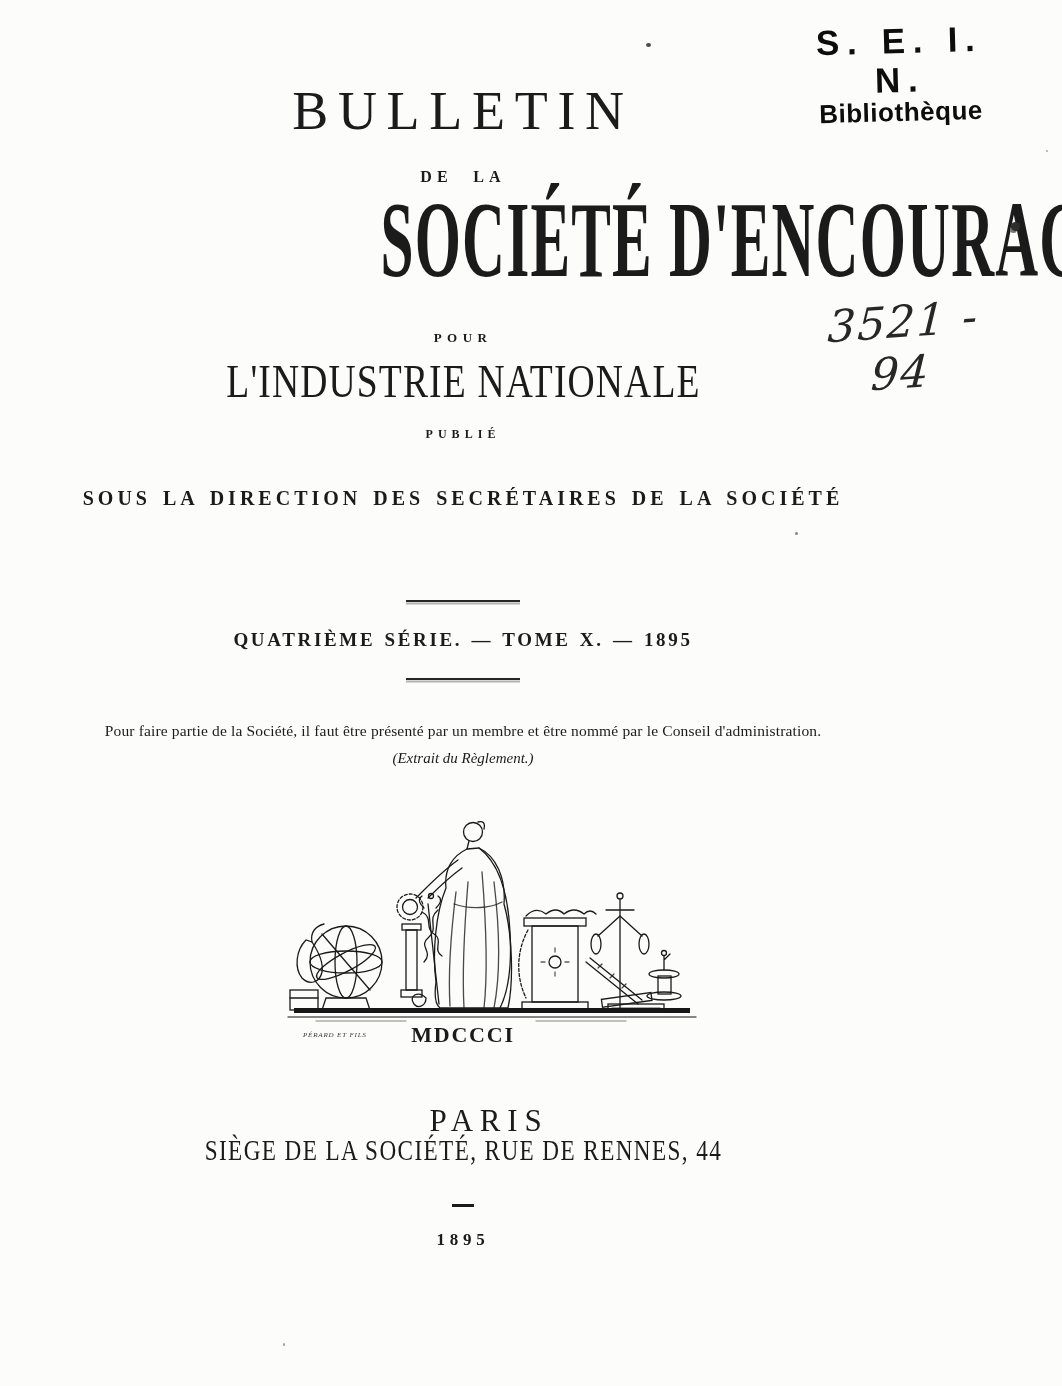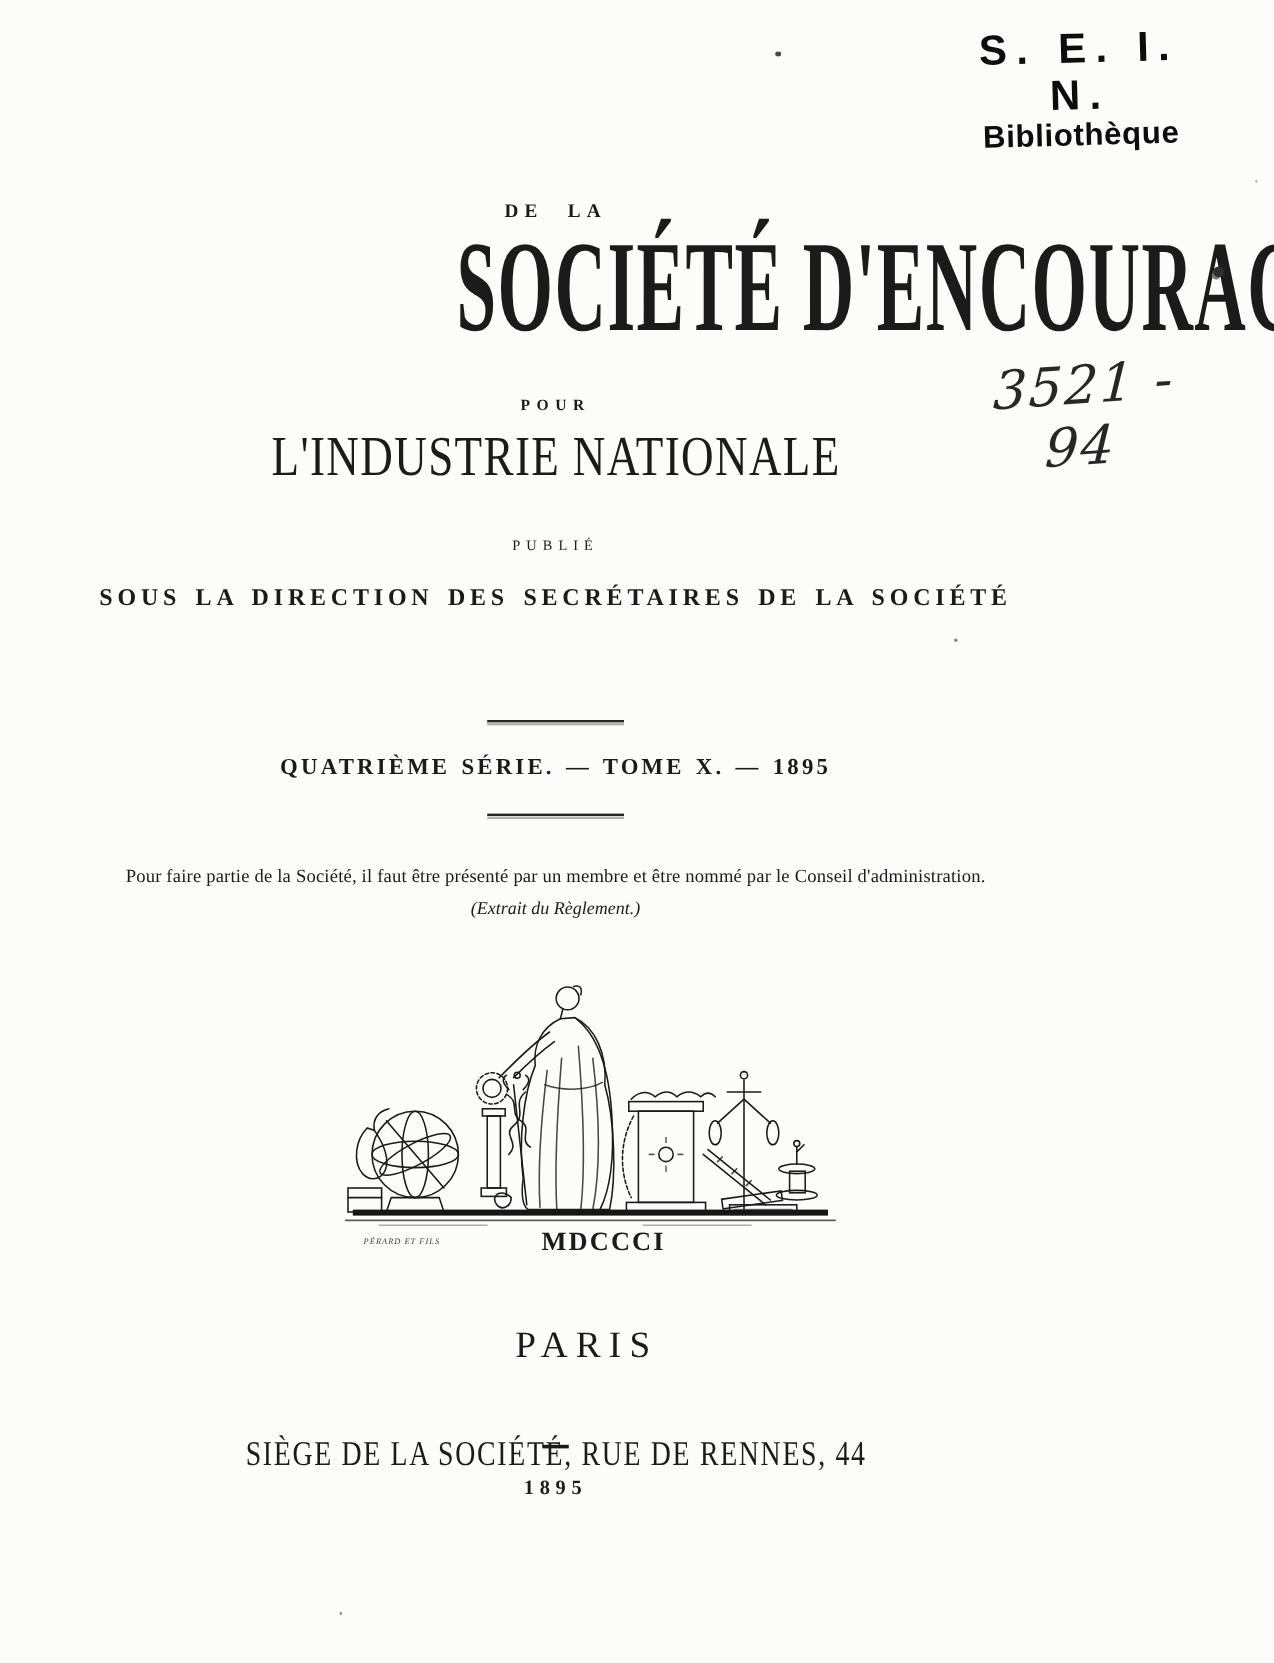--- a/index.html
+++ b/index.html
@@ -15,30 +15,30 @@
   .line{position:absolute;left:0;width:926px;text-align:center;white-space:nowrap;}
   .cond{display:inline-block;transform-origin:center;}
 
   .title-main{top:84px;font-size:54px;letter-spacing:0.18em;line-height:1;}
   .de-la{top:168px;font-size:16px;font-weight:bold;letter-spacing:0.32em;word-spacing:0.7em;}
   .society{top:196px;font-size:108px;font-weight:bold;line-height:0.82;}
   .society .cond{transform:scaleX(0.55);letter-spacing:0.02em;}
   .pour{top:330px;font-size:13px;font-weight:bold;letter-spacing:0.42em;}
   .industrie{top:358px;font-size:47px;line-height:1;}
   .industrie .cond{transform:scaleX(0.80);letter-spacing:0.03em;}
-  .publie{top:447px;font-size:12px;font-weight:normal;letter-spacing:0.42em;}
+  .publie{top:427px;font-size:12px;font-weight:bold;letter-spacing:0.42em;}
   .direction{top:487px;font-size:20px;font-weight:bold;letter-spacing:0.20em;word-spacing:0.15em;}
   .secretaries{top:528px;font-size:27px;line-height:1;}
   .secretaries .cond{transform:scaleX(0.82);letter-spacing:0.04em;}
   .series{top:629px;font-size:19px;font-weight:bold;letter-spacing:0.14em;word-spacing:0.1em;}
   .note1{top:722px;font-size:15.5px;letter-spacing:0.01em;}
   .note2{top:750px;font-size:15px;font-style:italic;}
-  .mdccci{top:1022px;font-size:22px;font-weight:bold;letter-spacing:0.08em;padding-left:40px;}
+  .mdccci{top:1022px;font-size:22px;font-weight:bold;letter-spacing:0.08em;}
   .paris{top:1103px;font-size:31px;letter-spacing:0.22em;padding-left:26px;}
-  .siege{top:1198px;font-size:29px;line-height:1;}
+  .siege{top:1136px;font-size:29px;line-height:1;}
   .siege .cond{transform:scaleX(0.80);letter-spacing:0.06em;}
   .year-bottom{top:1230px;font-size:17px;font-weight:bold;letter-spacing:0.28em;}
 
   .rule{position:absolute;left:406px;width:114px;height:2px;background:#262626;box-shadow:0 2.5px 0 rgba(40,40,40,.35);}
   .rule-1{top:600px;}
   .rule-2{top:678px;}
   .dash-sep{position:absolute;left:452px;top:1204px;width:22px;height:2.5px;background:#1b1b1b;}
 
   .stamp{position:absolute;left:800px;top:22px;width:200px;text-align:center;
          font-family:"Liberation Sans", sans-serif;font-weight:bold;color:#0d0d0d;
@@ -72,20 +72,21 @@
 
 <div class="page">
 
   <div class="stamp">
     <div class="l1">S. E. I. N.</div>
     <div class="l2">Bibliothèque</div>
   </div>
 
   <div class="shelfmark">3521 - 94</div>
 
+  <div class="line title-main">BULLETIN</div>
   <div class="line de-la">DE LA</div>
   <div class="line society"><span class="cond">SOCIÉTÉ D'ENCOURAGEMENT</span></div>
   <div class="line industrie"><span class="cond">L'INDUSTRIE NATIONALE</span></div>
   <div class="line pour">POUR</div>
   <div class="line publie">PUBLIÉ</div>
   <div class="line direction">SOUS LA DIRECTION DES SECRÉTAIRES DE LA SOCIÉTÉ</div>
 
   <div class="rule rule-1"></div>
   <div class="line series">QUATRIÈME SÉRIE. — TOME X. — 1895</div>
   <div class="rule rule-2"></div>

